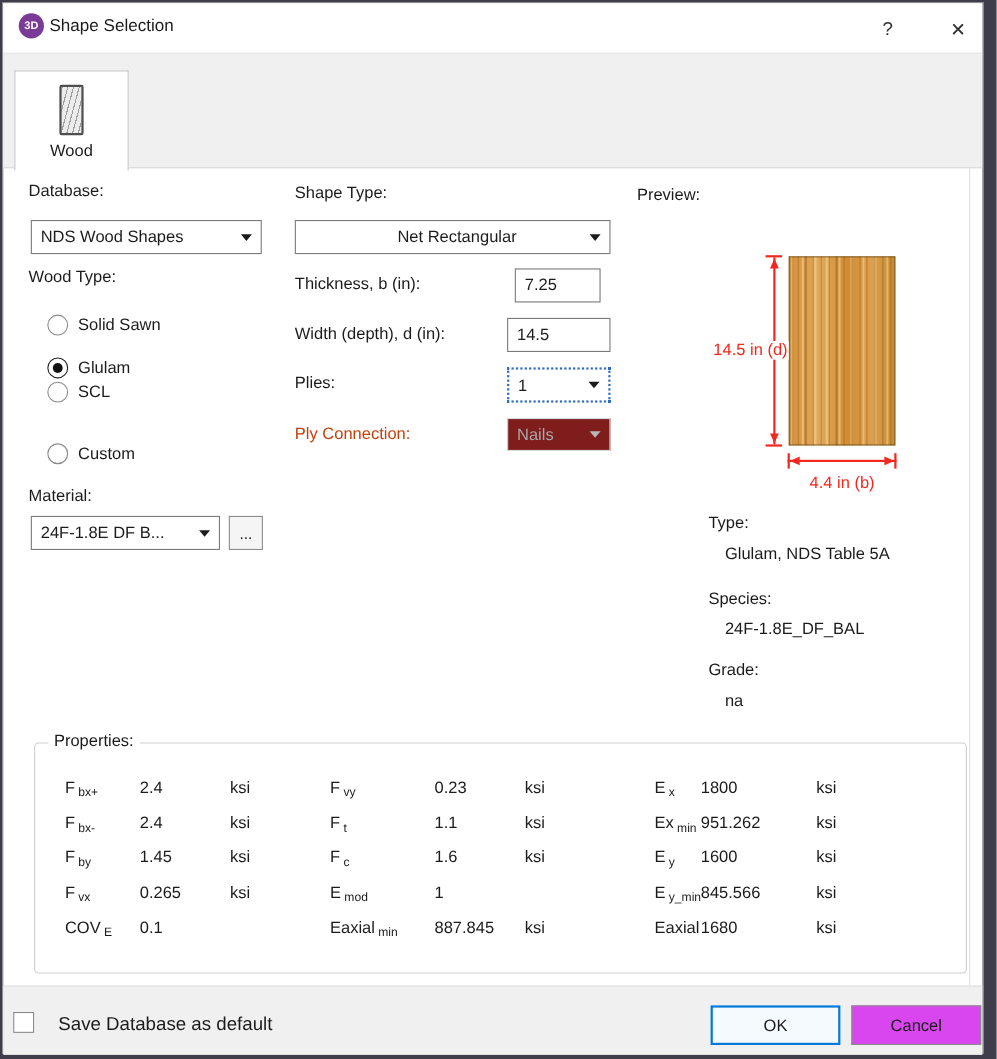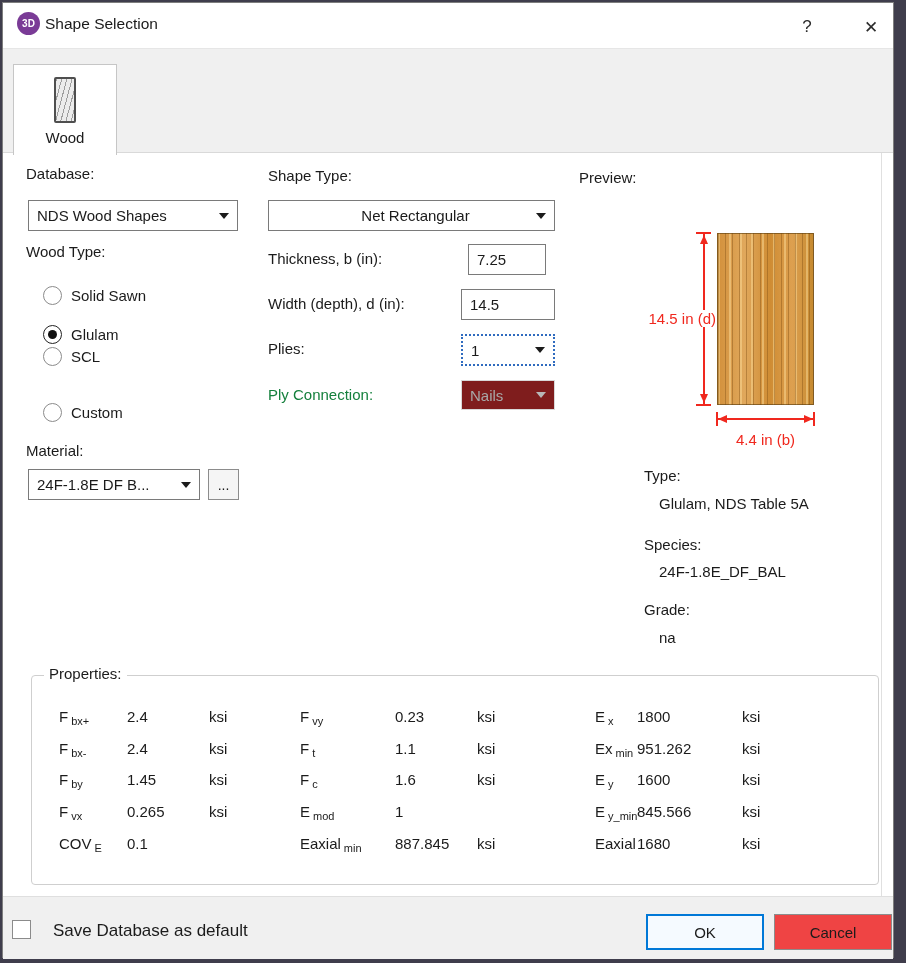--- a/index.html
+++ b/index.html
@@ -78,21 +78,21 @@
   .psub{font-size:11px; position:relative; top:3px; margin-left:3px;}
   
   #footer{position:absolute; left:0; top:893px; width:100%; height:63px; background:#f0f0f0;
     border-top:1px solid #dfdfdf;}
   #save-default-checkbox{position:absolute; left:9px; top:23px; width:19px; height:19px;
     background:#fff; border:1px solid #8b8b8b;}
   #save-default-label{position:absolute; left:38px; top:24px; font-size:17px;margin-left:12px;}
   .btn{position:absolute; top:17px; width:118px; height:36px; display:flex; align-items:center;
     justify-content:center; font-size:15px;}
   #ok-button{left:643px; background:#f5faff; border:2px solid var(--blue);}
-  #cancel-button{left:771px; background:#ef4444; border:1px solid #8c8c8c;}
+  #cancel-button{left:771px; background:#d946ef; border:1px solid #8c8c8c;}
 </style>
 </head>
 <body>
 
 <div id="dialog">
 
   <div id="titlebar">
     <div id="app-icon">3D</div>
     <div id="win-title" class="label">Shape Selection</div>
     <div class="cap-btn" style="left:788px;">?</div>
@@ -151,21 +151,21 @@
 
   <div class="label" style="left:265px; top:292px;">Width (depth), d (in):</div>
   <div class="input" style="left:458px; top:286px; width:94px; height:31px;">14.5</div>
 
   <div class="label" style="left:265px; top:337px;">Plies:</div>
   <div class="combo focusbox" style="left:458px; top:331px; width:94px; height:32px;">
     <span>1</span>
     <span class="arr"></span>
   </div>
 
-  <div class="label" style="left:265px; top:383px; color:#15803d;">Ply Connection:</div>
+  <div class="label" style="left:265px; top:383px; color:#c2410c;">Ply Connection:</div>
   <div class="combo disabled" style="left:458px; top:377px; width:94px; height:30px;">
     <span>Nails</span>
     <span class="arr"></span>
   </div>
 
   <div class="label" style="left:576px; top:166px;">Preview:</div>
   <div id="wood-preview"></div>
 
   <div class="dimline" style="left:693px; top:229px; width:15px; height:2px;"></div>
   <div class="dimline" style="left:700px; top:231px; width:2px; height:170px;"></div>

